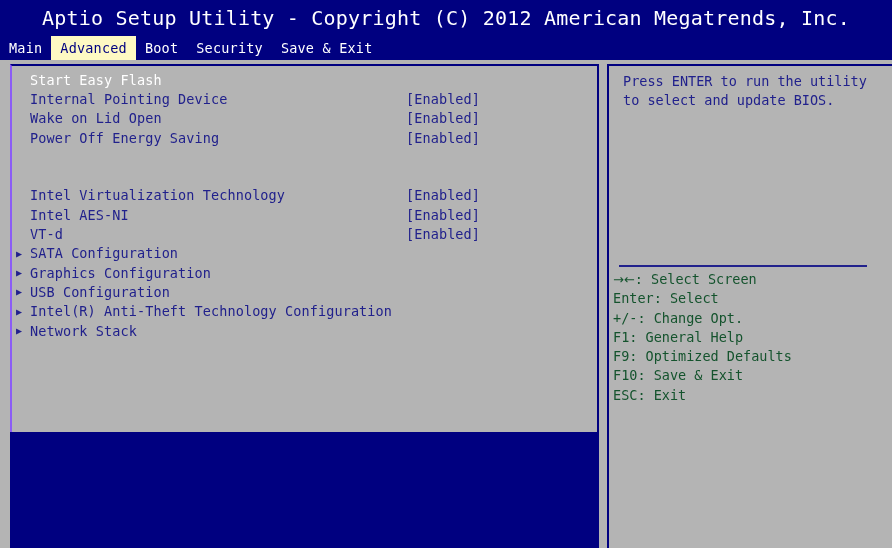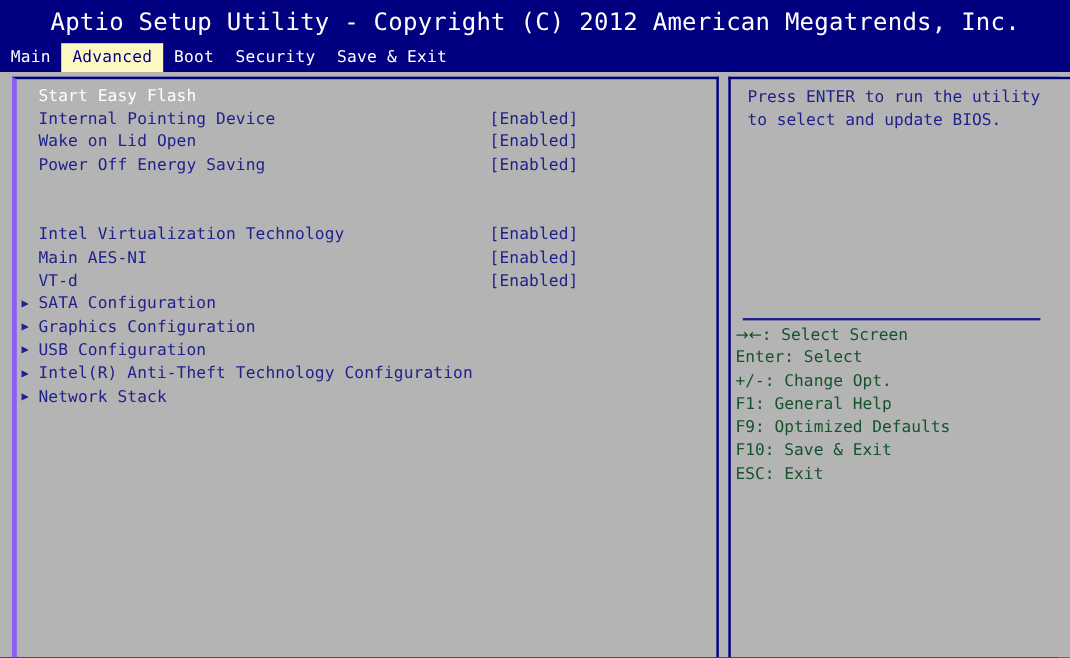--- a/index.html
+++ b/index.html
@@ -61,23 +61,23 @@
     background: #fef9c3;
     color: #000080;
   }
 
   
   .left-panel {
     position: absolute;
     left: 10px;
     top: 64px;
     width: 589px;
-    height: 484px;
-    background: #b4b4b4;
-    border-left: 4px solid #8b5cf6;
+    height: 368px;
+    background: #b4b4b4;
+    border-left: 2px solid #8b5cf6;
     border-top: 2px solid #000080;
     border-right: 2px solid #000080;
     box-sizing: border-box;
     overflow: hidden;
   }
   .right-panel {
     position: absolute;
     left: 607px;
     top: 64px;
     width: 327px;
@@ -205,21 +205,21 @@
 
   <div class="left-panel">
     <div class="settings" id="settings-list">
         <div class="srow selected"><span class="srow-arrow blank"></span><span class="srow-label">Start Easy Flash</span></div>
         <div class="srow"><span class="srow-arrow blank"></span><span class="srow-label">Internal Pointing Device</span><span class="srow-value">[Enabled]</span></div>
         <div class="srow"><span class="srow-arrow blank"></span><span class="srow-label">Wake on Lid Open</span><span class="srow-value">[Enabled]</span></div>
         <div class="srow"><span class="srow-arrow blank"></span><span class="srow-label">Power Off Energy Saving</span><span class="srow-value">[Enabled]</span></div>
         <div class="srow spacer"><span class="srow-arrow blank"></span><span class="srow-label"></span></div>
         <div class="srow spacer"><span class="srow-arrow blank"></span><span class="srow-label"></span></div>
         <div class="srow"><span class="srow-arrow blank"></span><span class="srow-label">Intel Virtualization Technology</span><span class="srow-value">[Enabled]</span></div>
-        <div class="srow"><span class="srow-arrow blank"></span><span class="srow-label">Main AES-NI</span><span class="srow-value">[Enabled]</span></div>
+        <div class="srow"><span class="srow-arrow blank"></span><span class="srow-label">Intel AES-NI</span><span class="srow-value">[Enabled]</span></div>
         <div class="srow"><span class="srow-arrow blank"></span><span class="srow-label">VT-d</span><span class="srow-value">[Enabled]</span></div>
         <div class="srow"><span class="srow-arrow">▶</span><span class="srow-label">SATA Configuration</span></div>
         <div class="srow"><span class="srow-arrow">▶</span><span class="srow-label">Graphics Configuration</span></div>
         <div class="srow"><span class="srow-arrow">▶</span><span class="srow-label">USB Configuration</span></div>
         <div class="srow"><span class="srow-arrow">▶</span><span class="srow-label">Intel(R) Anti-Theft Technology Configuration</span></div>
         <div class="srow"><span class="srow-arrow">▶</span><span class="srow-label">Network Stack</span></div>
       </div>
   </div>
 
   <div class="right-panel">

